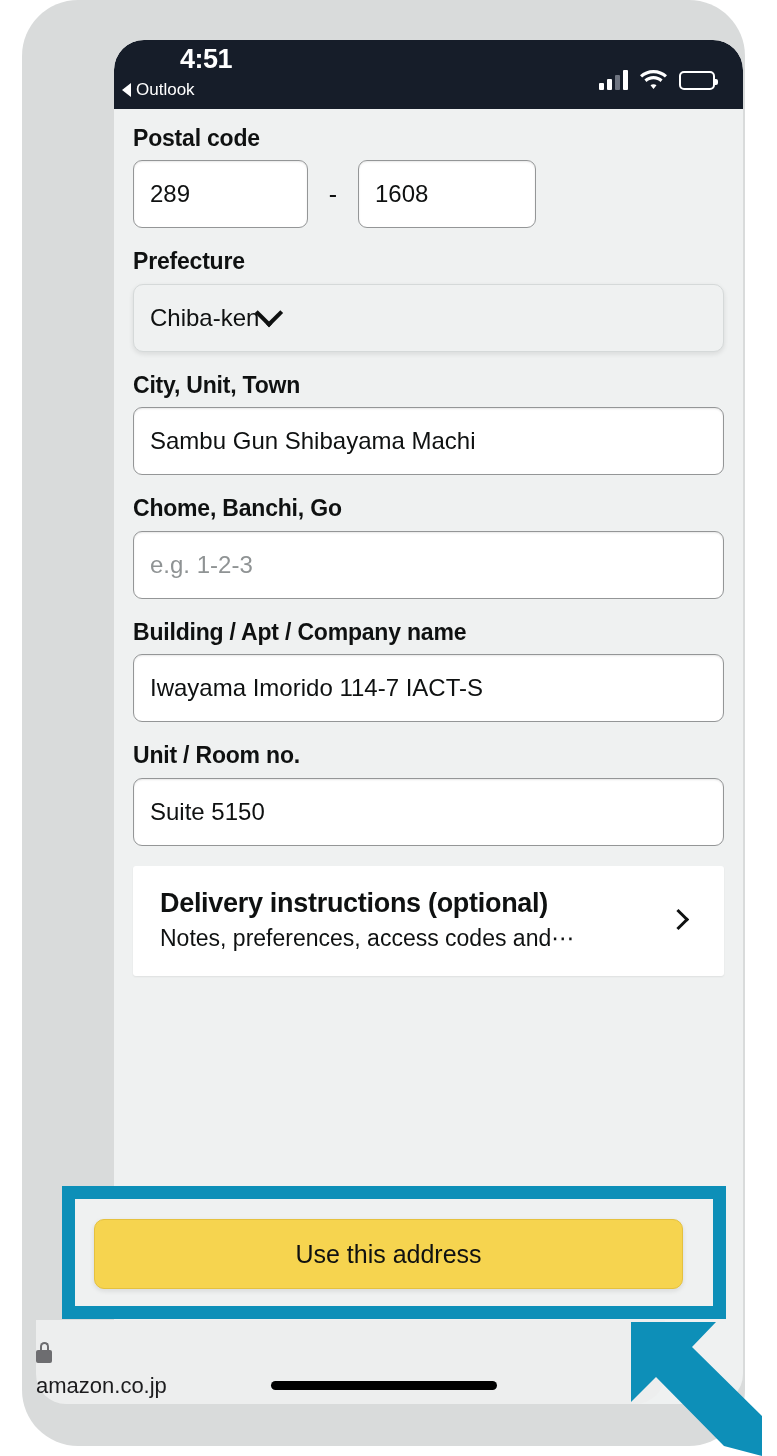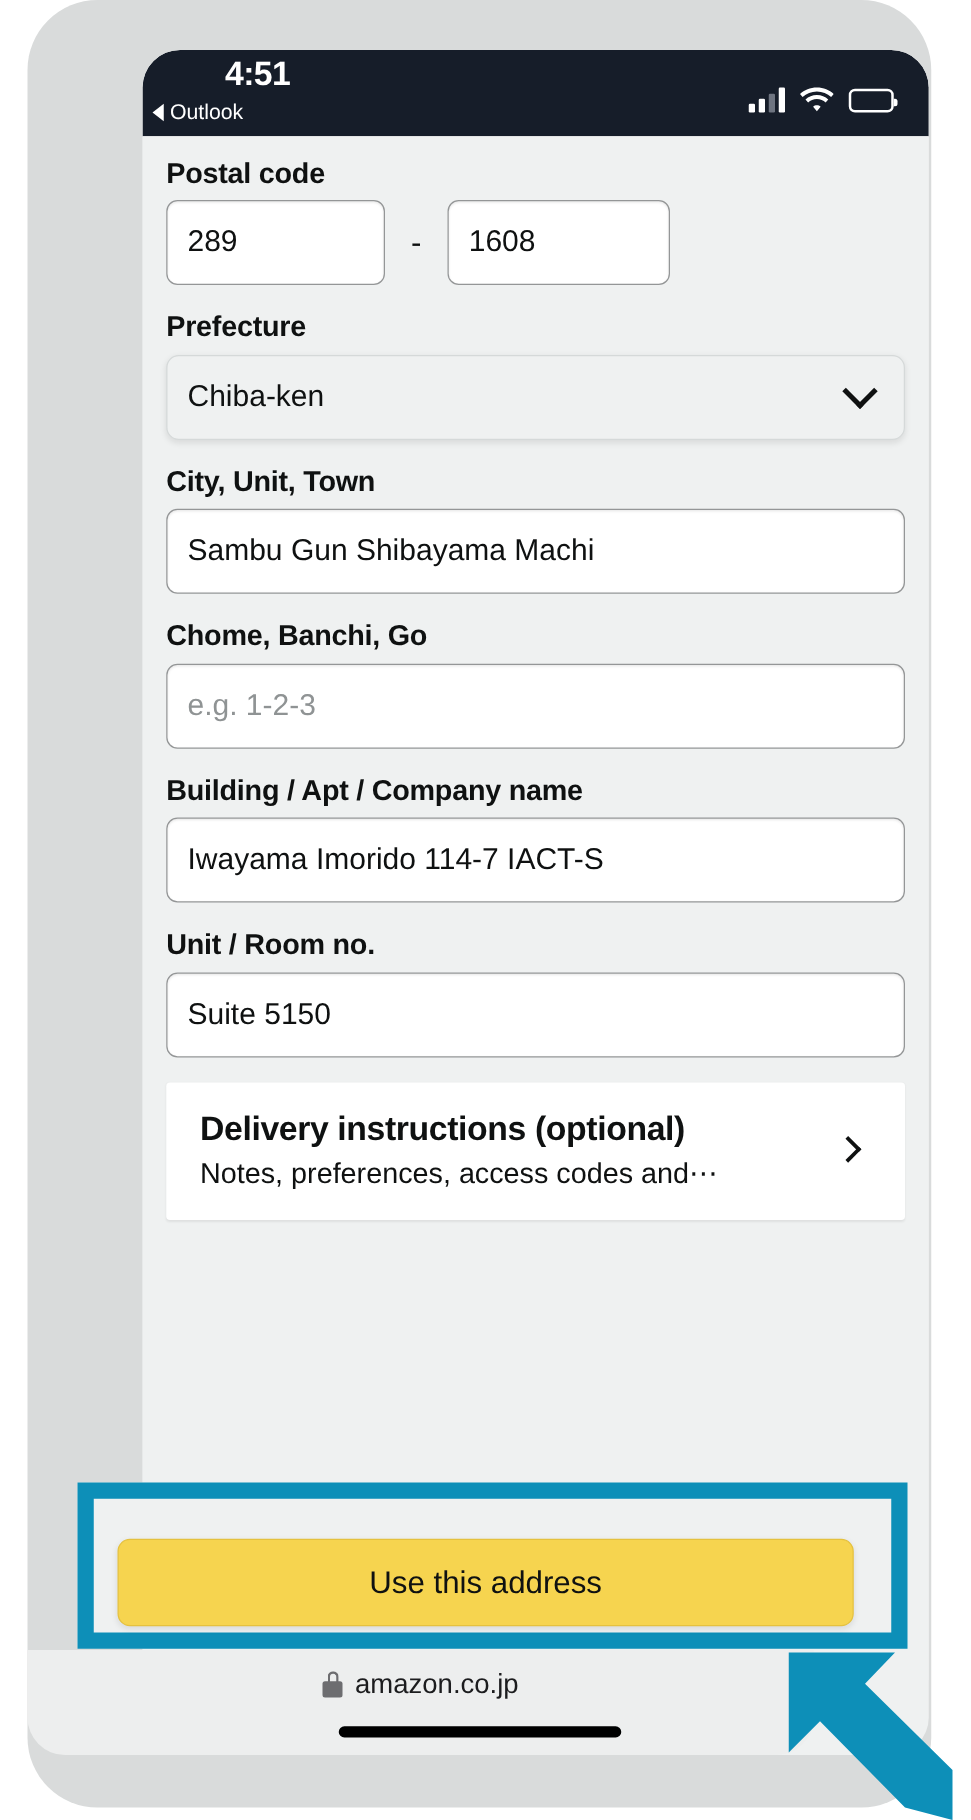--- a/index.html
+++ b/index.html
@@ -168,21 +168,20 @@
     width: 100%;
     height: 68px;
     background: #eff1f1;
     border: 1.2px solid #d5d9d9;
     border-radius: 10px;
     font-size: 24px;
     color: #0f1111;
     padding: 0 16px;
     display: flex;
     align-items: center;
-    justify-content: space-between;
     box-shadow: 0 2px 5px rgba(15,17,17,0.10);
   }
   .chev-down {
     width: 20px; height: 20px;
     border-right: 4.5px solid #0f1111;
     border-bottom: 4.5px solid #0f1111;
     transform: rotate(45deg);
     margin-right: 9px;
     margin-top: -9px;
   }
@@ -255,21 +254,20 @@
     width: 589px;
     height: 70px;
     background: #f6d44f;
     border: 1px solid #e5c13e;
     border-radius: 10px;
     font-size: 25px;
     color: #0f1111;
     font-family: "Liberation Sans", sans-serif;
     cursor: pointer;
     box-shadow: 0 2px 5px rgba(15,17,17,0.10);
-    margin-top: 12px;
   }
 
   
   #url-bar {
     position: absolute;
     left: 76px;
     top: 1320px;
     width: 629px;
     height: 84px;
     background: #edeeee;
@@ -395,21 +393,21 @@
         <div>
           <div id="delivery-title">Delivery instructions (optional)</div>
           <div id="delivery-subtitle">Notes, preferences, access codes and⋯</div>
         </div>
         <span class="chev-right"></span>
       </div>
 
     </div>
   </div>
 
-  <div id="url-bar" style="left:0;top:1320px;">
+  <div id="url-bar" style="left:14px;top:1320px;flex-direction:column;">
     <span class="lock-icon">
       <span class="shackle"></span>
         <span class="body"></span>
     </span>
     <span id="url-text">amazon.co.jp</span>
   </div>
 
   <div id="home-indicator"></div>
 
 </div>

